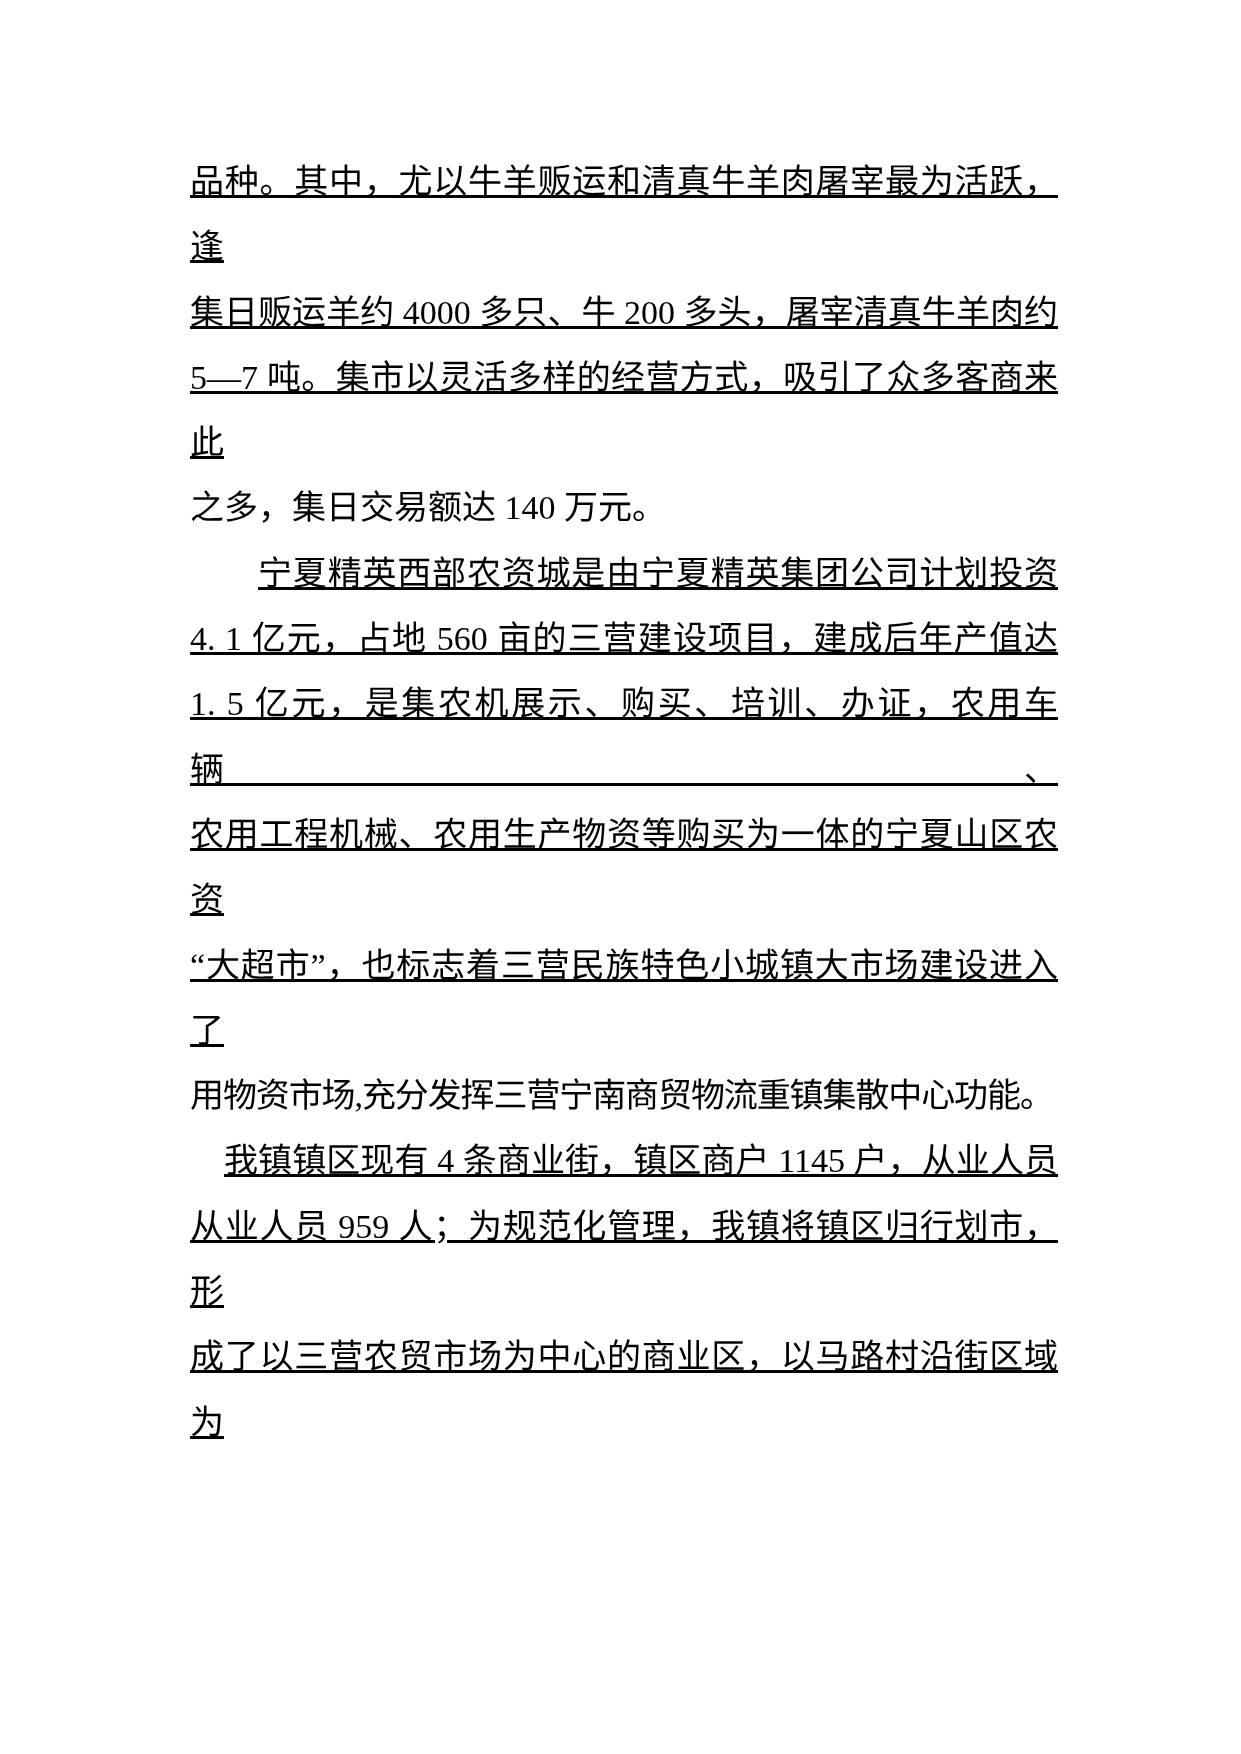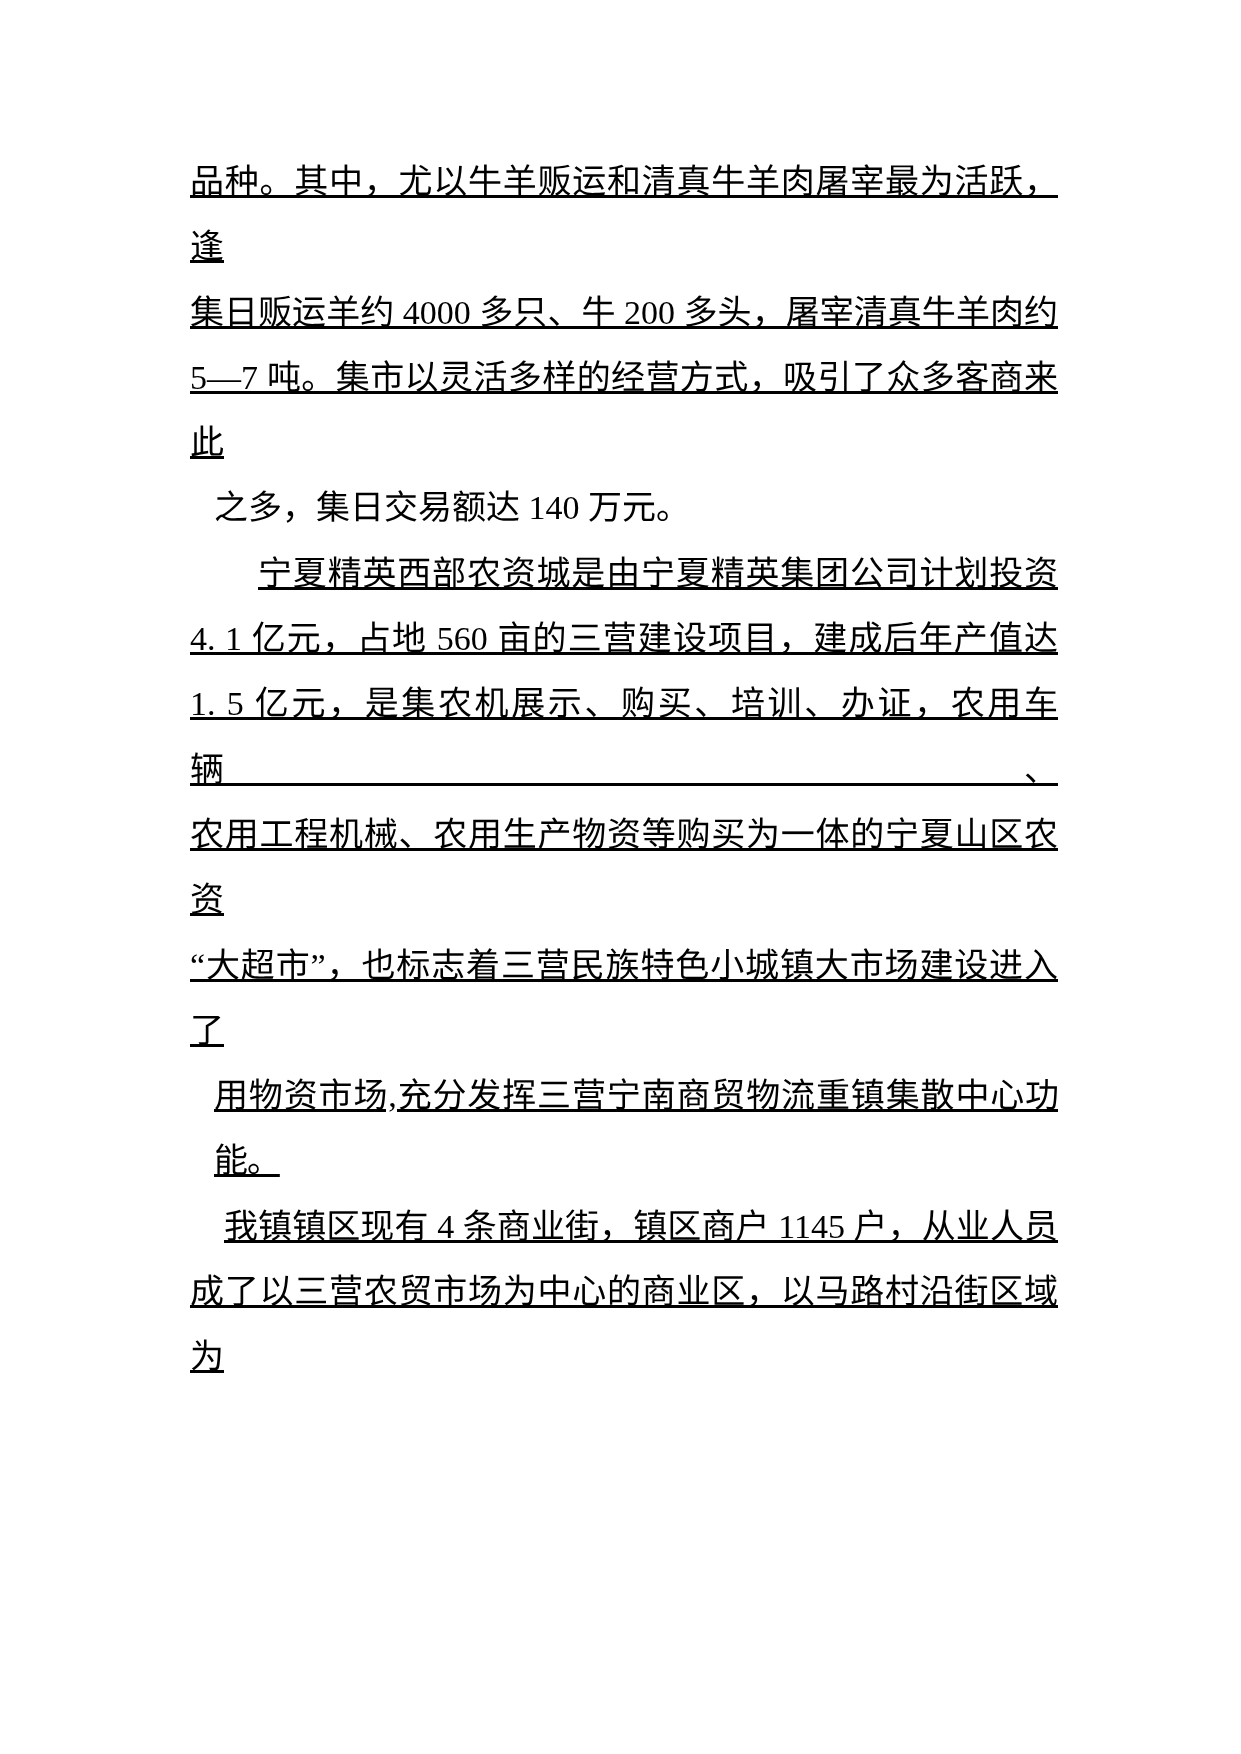--- a/index.html
+++ b/index.html
@@ -32,43 +32,43 @@
     white-space: normal;
   }
   
   .line.full {
     text-align-last: justify;
     text-decoration: underline;
   }
   
   .line.last {
     text-align-last: left;
-    margin-left: 24px;
   }
   
   .line.ind2 { text-indent: 68px; }
   .line.ind1 { text-indent: 34px; }
   
-  .line.tight { letter-spacing: -1.1px; text-decoration: underline; }
+  .line.tight { letter-spacing: -1.1px; }
 </style>
 </head>
 <body>
 
 <div class="page">
   <div class="text-block">
 
     <p class="line full">品种。其中，尤以牛羊贩运和清真牛羊肉屠宰最为活跃，逢</p>
     <p class="line full">集日贩运羊约 4000 多只、牛 200 多头，屠宰清真牛羊肉约</p>
     <p class="line full">5—7 吨。集市以灵活多样的经营方式，吸引了众多客商来此</p>
     <p class="line last">之多，集日交易额达 140 万元。</p>
 
     <p class="line full ind2">宁夏精英西部农资城是由宁夏精英集团公司计划投资</p>
     <p class="line full">4. 1 亿元，占地 560 亩的三营建设项目，建成后年产值达</p>
     <p class="line full">1. 5 亿元，是集农机展示、购买、培训、办证，农用车辆、</p>
     <p class="line full">农用工程机械、农用生产物资等购买为一体的宁夏山区农资</p>
     <p class="line full">“大超市”，也标志着三营民族特色小城镇大市场建设进入了</p>
     <p class="line last tight">用物资市场,充分发挥三营宁南商贸物流重镇集散中心功能。</p>
 
     <p class="line full ind1">我镇镇区现有 4 条商业街，镇区商户 1145 户，从业人员</p>
+    <p class="line full">从业人员 959 人；为规范化管理，我镇将镇区归行划市，形</p>
     <p class="line full">成了以三营农贸市场为中心的商业区，以马路村沿街区域为</p>
 
   </div>
 </div>
 
 </body></html>

